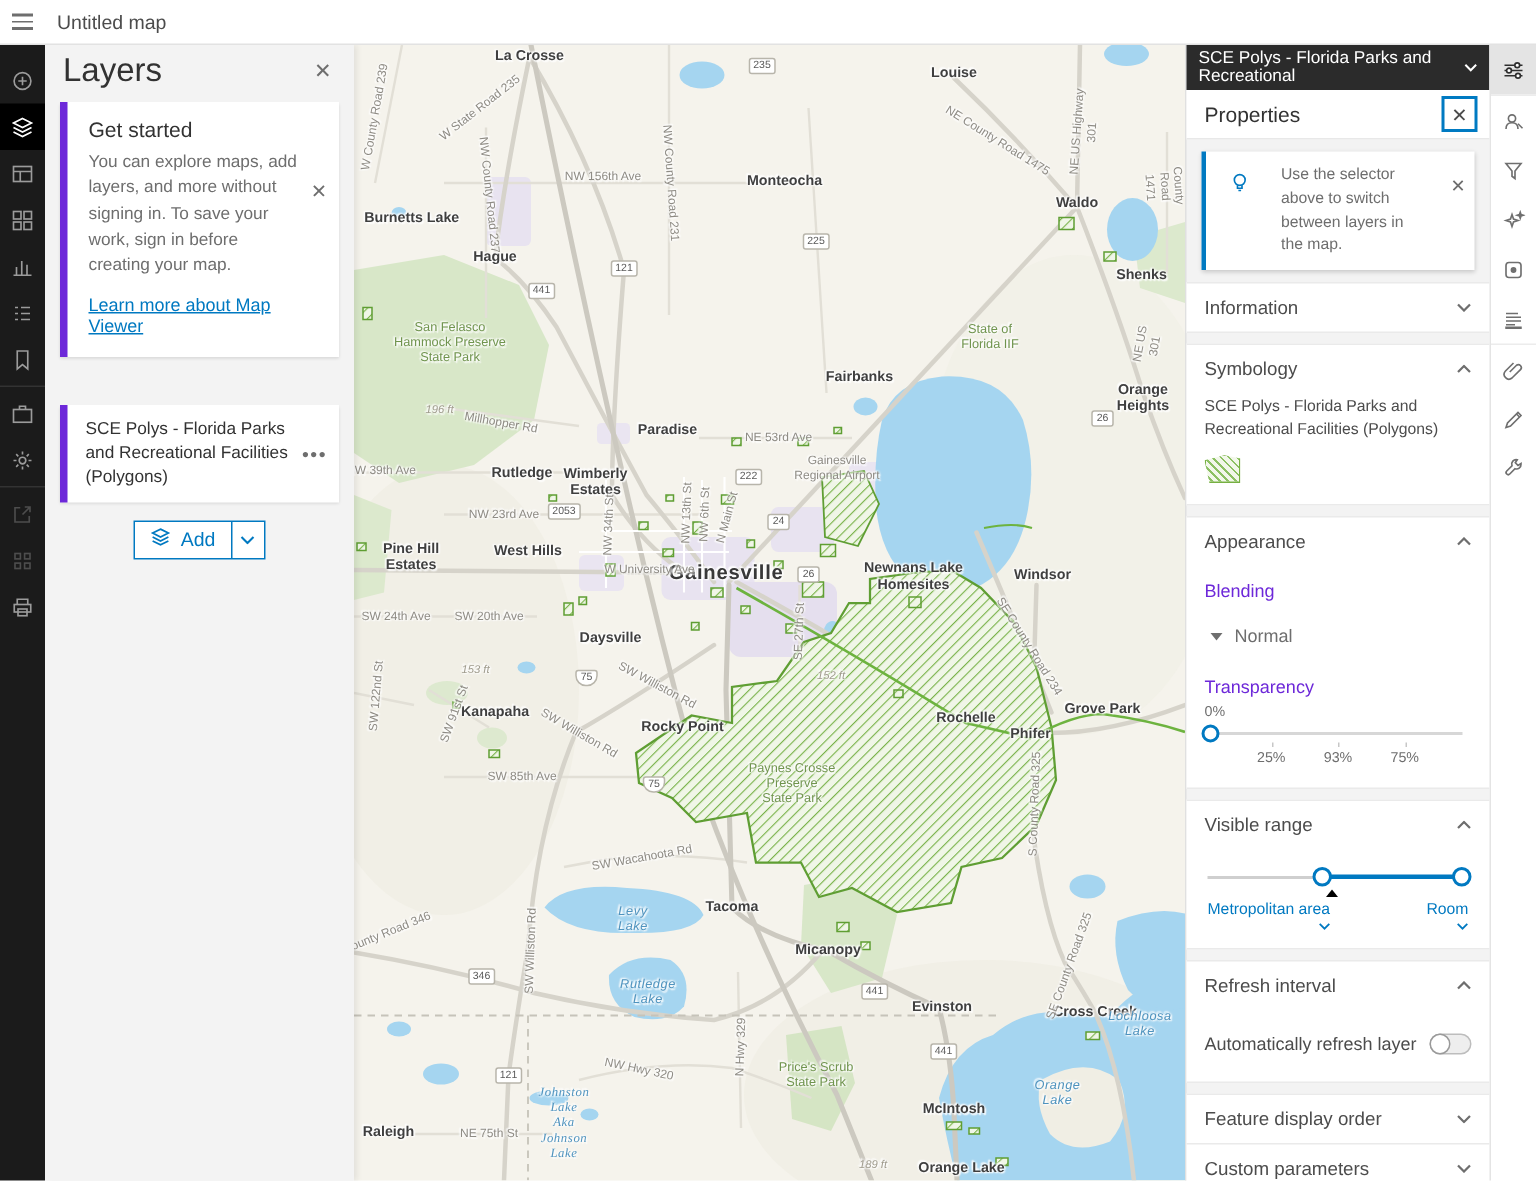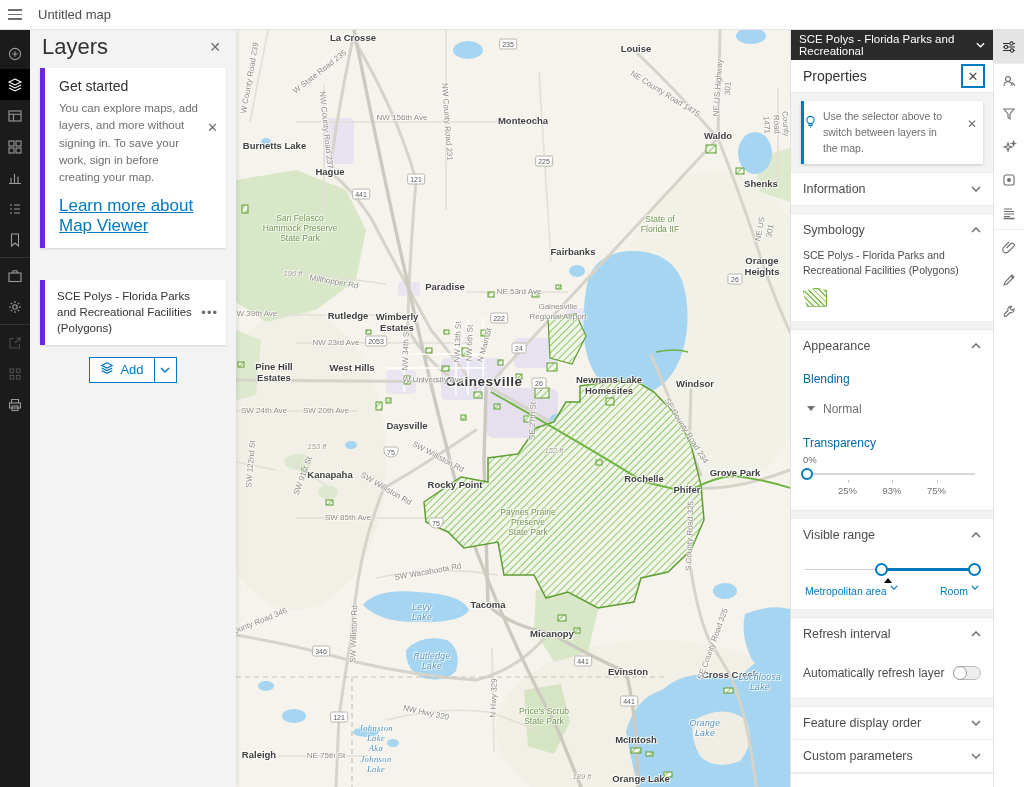--- a/index.html
+++ b/index.html
@@ -26,21 +26,21 @@
   
   .left-panel { position:absolute; left:30px; top:30px; width:206px; height:757px; background:#f3f3f3; z-index:20; box-shadow:2px 0 4px rgba(0,0,0,.08); }
   .lp-header { height:34px; display:flex; align-items:center; padding:0 12px; }
   .lp-title { font-size:22px; color:#323232; }
   .x-btn { margin-left:auto; color:#6e6e6e; font-size:14px; cursor:pointer; line-height:1; padding:3px; }
   .card { background:#fff; border-left:5px solid #6d28d9; margin:4px 10px 0 10px; box-shadow:0 1px 2px rgba(0,0,0,.12); }
   .gs-card { padding:10px 10px 12px 14px; position:relative; }
   .gs-title { font-size:14px; color:#323232; margin-bottom:6px; }
   .gs-body { font-size:11.5px; color:#6e6e6e; line-height:1.5; width:140px; }
   .gs-close { position:absolute; right:8px; top:52px; color:#6e6e6e; font-size:13px; cursor:pointer; }
-  .gs-link { display:inline-block; margin-top:10px; font-size:17px; color:#0079c1; text-decoration:underline; cursor:pointer; }
+  .gs-link { display:inline-block; margin-top:10px; font-size:12px; color:#0079c1; text-decoration:underline; cursor:pointer; }
   .layer-item { margin-top:32px; padding:8px 8px 8px 12px; display:flex; align-items:center; cursor:pointer; }
   .layer-item-label { font-size:11.5px; color:#323232; line-height:1.4; width:150px; }
   .layer-dots { margin-left:auto; color:#6e6e6e; font-size:13px; letter-spacing:1px; cursor:pointer; }
   .add-row { display:flex; justify-content:center; margin-top:12px; }
   .add-btn { display:flex; align-items:center; border:1px solid #0079c1; background:#fff; height:26px; cursor:pointer; }
   .add-main { display:flex; align-items:center; gap:6px; padding:0 10px; color:#0079c1; font-size:13px; }
   .add-chev { border-left:1px solid #0079c1; width:22px; height:100%; display:flex; align-items:center; justify-content:center; }
 
   
   .map { position:absolute; left:236px; top:30px; width:554px; height:757px; background:#f5f3ec; overflow:hidden; z-index:1; }
@@ -60,52 +60,52 @@
             display:flex; align-items:center; justify-content:center; }
   .shield.i { border-radius:2px 2px 7px 7px; }
 
   
   .right-panel { position:absolute; left:790px; top:30px; width:203px; height:757px; background:#f3f3f3; z-index:20; display:flex; flex-direction:column; border-left:1px solid #e0e0e0; }
   .layer-selector { height:30px; background:#2b2b2b; color:#fff; display:flex; align-items:center; padding:0 8px; font-size:11.5px; cursor:pointer; flex:0 0 auto; }
   .layer-selector .chev { margin-left:4px; }
   .props-row { height:33px; background:#fff; display:flex; align-items:center; padding:0 8px 0 12px; border-bottom:1px solid #e8e8e8; flex:0 0 auto; }
   .props-title { font-size:14px; color:#323232; }
   .props-close { margin-left:auto; width:24px; height:24px; border:2px solid #007ac2; background:#fff; display:flex; align-items:center; justify-content:center; font-size:13px; color:#4c4c4c; cursor:pointer; }
-  .tip-card { background:#fff; margin:8px 10px; box-shadow:0 1px 3px rgba(0,0,0,.18); border-left:3px solid #0079c1; padding:8px 6px 8px 0; display:flex; align-items:flex-start; gap:6px; flex:0 0 auto; }
+  .tip-card { background:#fff; margin:8px 10px; box-shadow:0 1px 3px rgba(0,0,0,.18); border-left:3px solid #0079c1; padding:8px 6px 8px 16px; display:flex; align-items:flex-start; gap:21px; flex:0 0 auto; }
   .tip-text { font-size:10.5px; color:#6e6e6e; line-height:1.5; width:122px; }
   .tip-close { margin-left:auto; color:#6e6e6e; font-size:12px; cursor:pointer; padding-top:8px; }
   .section { background:#fff; border-top:1px solid #eaeaea; border-bottom:1px solid #eaeaea; margin-bottom:7px; flex:0 0 auto; }
   .section.tight { margin-bottom:0; }
   .sec-head { display:flex; align-items:center; padding:9px 12px; cursor:pointer; }
   .sec-title { font-size:12.5px; color:#4c4c4c; }
   .sec-head .chev { margin-left:auto; }
   .chev svg { stroke:#6e6e6e; fill:none; stroke-width:1.5; display:block; }
   .layer-selector .chev svg { stroke:#fff; }
   .sym-content { padding:2px 12px 14px 12px; }
   .sym-name { font-size:10.5px; color:#4c4c4c; line-height:1.45; }
   .sym-swatch { margin-top:9px; width:24px; height:19px; border:1.5px solid #76b041;
                 background:repeating-linear-gradient(45deg,#f2f7ea 0 2.5px,#8cc063 2.5px 3.8px);
                 clip-path:polygon(0 18%, 55% 0, 100% 12%, 100% 100%, 14% 100%); }
   .app-content { padding:2px 12px 16px 12px; }
-  .field-label { font-size:12px; color:#0369a1; margin:8px 0 2px 0; }
+  .field-label { font-size:12px; color:#6d28d9; margin:8px 0 2px 0; }
   .select-row { display:flex; align-items:center; gap:8px; padding:14px 2px 12px 4px; color:#6e6e6e; font-size:12px; cursor:pointer; }
   .caret-down { width:0; height:0; border-left:4px solid transparent; border-right:4px solid transparent; border-top:5px solid #6e6e6e; }
   .slider { position:relative; height:34px; margin-top:10px; }
   .sl-val { position:absolute; left:0; top:-6px; font-size:9.5px; color:#6e6e6e; }
   .sl-track { position:absolute; left:2px; right:6px; top:13px; height:2px; background:#d7d7d7; }
   .sl-handle { position:absolute; top:8px; width:12px; height:12px; border-radius:50%; background:#fff; border:2px solid #0079c1; cursor:pointer; }
   .sl-tick { position:absolute; top:20px; width:1px; height:3px; background:#c7c7c7; }
   .sl-ticklab { position:absolute; top:25px; transform:translateX(-50%); font-size:9.5px; color:#6e6e6e; }
   .vr-slider { position:relative; height:26px; margin-top:6px; }
   .vr-gray { position:absolute; left:2px; top:12px; height:1.5px; background:#cfcfcf; }
   .vr-blue { position:absolute; top:11px; height:3px; background:#0079c1; }
   .vr-handle { position:absolute; top:6px; width:13px; height:13px; border-radius:50%; background:#fff; border:2.5px solid #0079c1; cursor:pointer; }
   .vr-marker { position:absolute; top:21px; width:0; height:0; border-left:4px solid transparent; border-right:4px solid transparent; border-bottom:5px solid #000; }
   .vr-labels { display:flex; padding:2px 2px 12px 2px; }
-  .vr-link { font-size:10.5px; color:#0079c1; display:flex; align-items:flex-start; gap:3px; cursor:pointer; }
+  .vr-link { font-size:10.5px; color:#0079c1; display:flex; align-items:flex-end; gap:3px; cursor:pointer;flex-direction:column; }
   .vr-link .chev svg { stroke:#0079c1; }
   .toggle-row { display:flex; align-items:center; padding:16px 12px 18px 12px; }
   .toggle-label { font-size:12px; color:#4c4c4c; }
   .toggle { margin-left:auto; width:28px; height:14px; border-radius:8px; background:#eee; border:1px solid #bdbdbd; position:relative; cursor:pointer; }
   .toggle-knob { position:absolute; left:-1px; top:-1px; width:14px; height:14px; border-radius:50%; background:#fff; border:1px solid #9a9a9a; }
   .rp-filler { background:#fff; flex:1; border-top:1px solid #eaeaea; }
 
   
   .rtools { position:absolute; left:993px; top:30px; width:31px; height:757px; background:#fff; border-left:1px solid #e4e4e4; z-index:25; display:flex; flex-direction:column; align-items:center; }
   .rt-item { width:31px; height:33px; display:flex; align-items:center; justify-content:center; cursor:pointer; }
@@ -427,21 +427,21 @@
       <div class="mlabel place" style="left: 392px; top: 642px; transform: translate(-50%, -50%);">Evinston</div>
       <div class="mlabel place" style="left: 494px; top: 645px; transform: translate(-50%, -50%);">Cross Creek</div>
       <div class="mlabel place" style="left: 400px; top: 710px; transform: translate(-50%, -50%);">McIntosh</div>
       <div class="mlabel place" style="left: 405px; top: 749px; transform: translate(-50%, -50%);">Orange Lake</div>
       <div class="mlabel place" style="left: 23px; top: 725px; transform: translate(-50%, -50%);">Raleigh</div>
       <div class="mlabel park" style="left: 64px; top: 198px; transform: translate(-50%, -50%);">San Felasco
 Hammock Preserve
 State Park</div>
       <div class="mlabel park" style="left: 424px; top: 194px; transform: translate(-50%, -50%);">State of
 Florida IIF</div>
-      <div class="mlabel park" style="left: 292px; top: 492px; transform: translate(-50%, -50%);">Paynes Prairie
+      <div class="mlabel park" style="left: 292px; top: 492px; transform: translate(-50%, -50%);">Paynes Crosse
 Preserve
 State Park</div>
       <div class="mlabel park" style="left: 308px; top: 686px; transform: translate(-50%, -50%);">Price's Scrub
 State Park</div>
       <div class="mlabel minor" style="left: 322px; top: 282px; transform: translate(-50%, -50%);">Gainesville
 Regional Airport</div>
       <div class="mlabel water" style="left: 186px; top: 582px; transform: translate(-50%, -50%);">Levy
 Lake</div>
       <div class="mlabel water" style="left: 196px; top: 631px; transform: translate(-50%, -50%);">Rutledge
 Lake</div>

